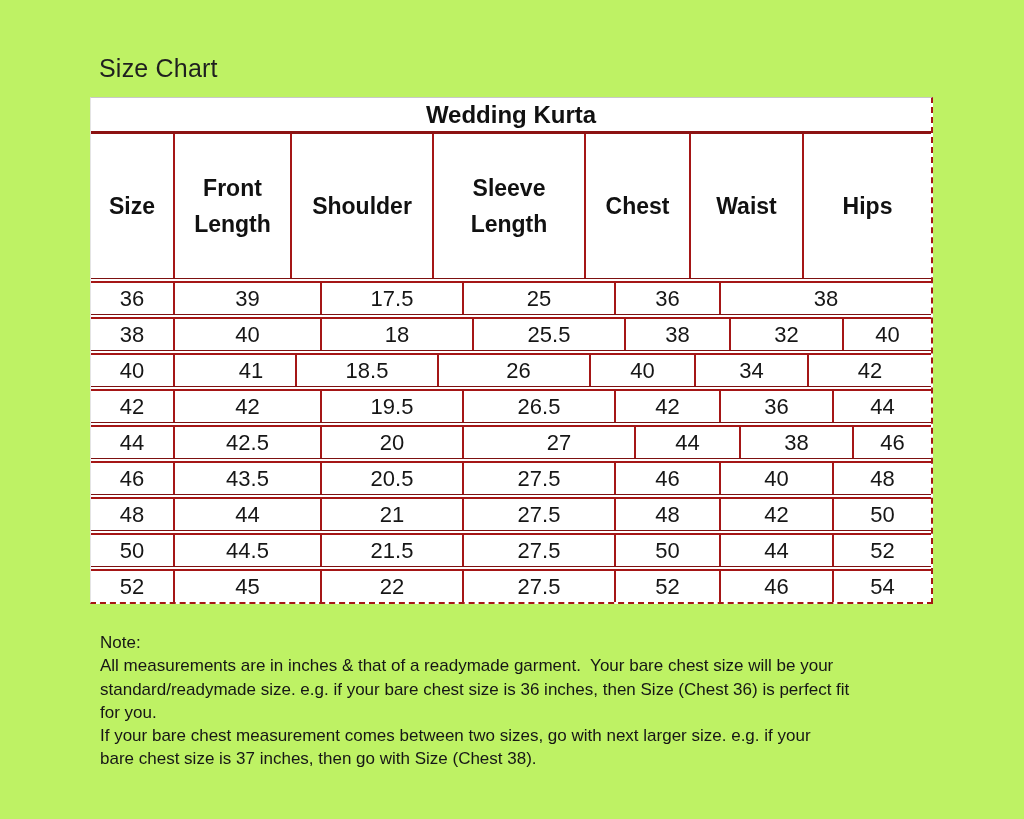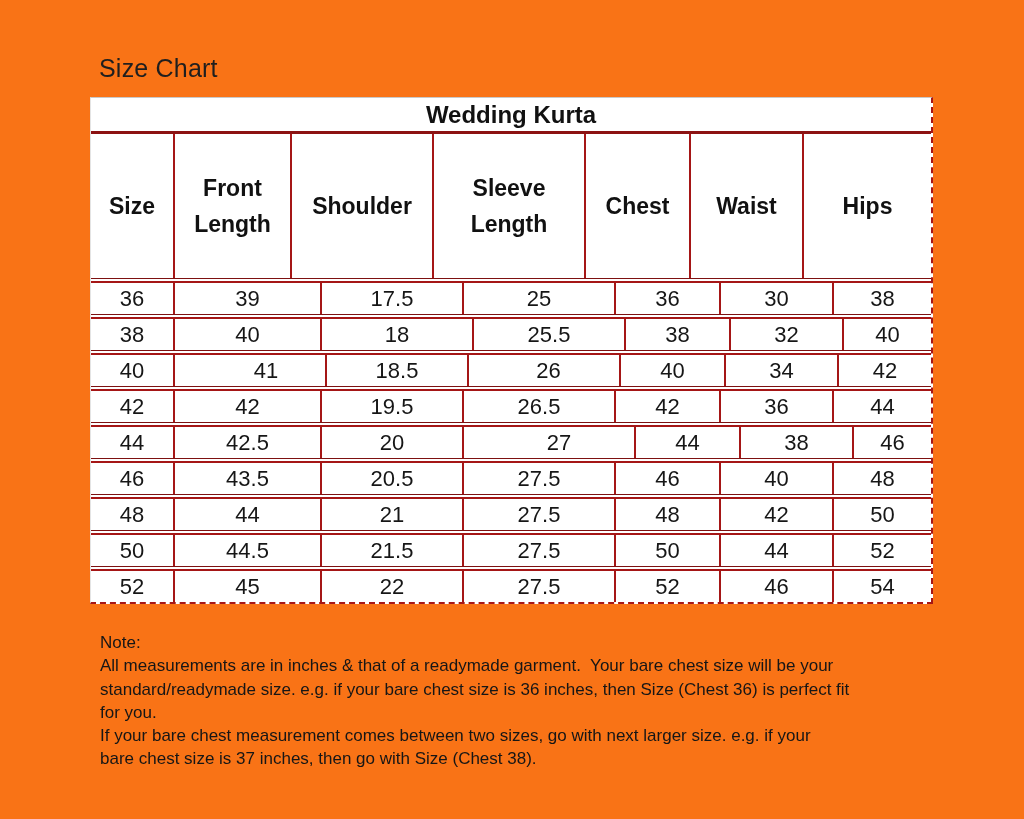--- a/index.html
+++ b/index.html
@@ -8,21 +8,21 @@
     --text: #1c1c1c;
   }
   * { margin: 0; padding: 0; box-sizing: border-box; }
   html, body {
     width: 1024px; height: 819px;
     background: #ffffff;
     font-family: "Liberation Sans", sans-serif;
     color: var(--text);
     overflow: hidden;
   }
-  .page { position: relative; width: 1024px; height: 819px; background: #f97316; }
+  .page { position: relative; width: 1024px; height: 819px; background: #bef264; }
 
   .page-title {
     position: absolute;
     left: 99px; top: 54px;
     font-size: 25px;
     font-weight: 400;
     color: #1f1f1f;
     letter-spacing: 0.2px;
   }
 
@@ -120,35 +120,34 @@
         <div class="hcell last">Hips</div>
       </div>
 
     <div id="table-body">
         <div class="trow">
           <div class="tcell" style="width: 84px;">36</div>
           <div class="tcell" style="width: 147px;">39</div>
           <div class="tcell" style="width: 142px;">17.5</div>
           <div class="tcell" style="width: 152px;">25</div>
           <div class="tcell" style="width: 105px;">36</div>
-          <div class="tcell" style="width: 113px;">30</div>
           <div class="tcell last">38</div>
         </div>
         <div class="trow">
           <div class="tcell" style="width: 84px;">38</div>
           <div class="tcell" style="width: 147px;">40</div>
           <div class="tcell" style="width: 152px;">18</div>
           <div class="tcell" style="width: 152px;">25.5</div>
           <div class="tcell" style="width: 105px;">38</div>
           <div class="tcell" style="width: 113px;">32</div>
           <div class="tcell last">40</div>
         </div>
         <div class="trow">
           <div class="tcell" style="width: 84px;">40</div>
-          <div class="tcell" style="width: 152px; padding-left: 32px;">41</div>
+          <div class="tcell" style="width: 122px; padding-left: 32px;">41</div>
           <div class="tcell" style="width: 142px;">18.5</div>
           <div class="tcell" style="width: 152px; padding-left: 9px;">26</div>
           <div class="tcell" style="width: 105px;">40</div>
           <div class="tcell" style="width: 113px;">34</div>
           <div class="tcell last">42</div>
         </div>
         <div class="trow">
           <div class="tcell" style="width: 84px;">42</div>
           <div class="tcell" style="width: 147px;">42</div>
           <div class="tcell" style="width: 142px;">19.5</div>

